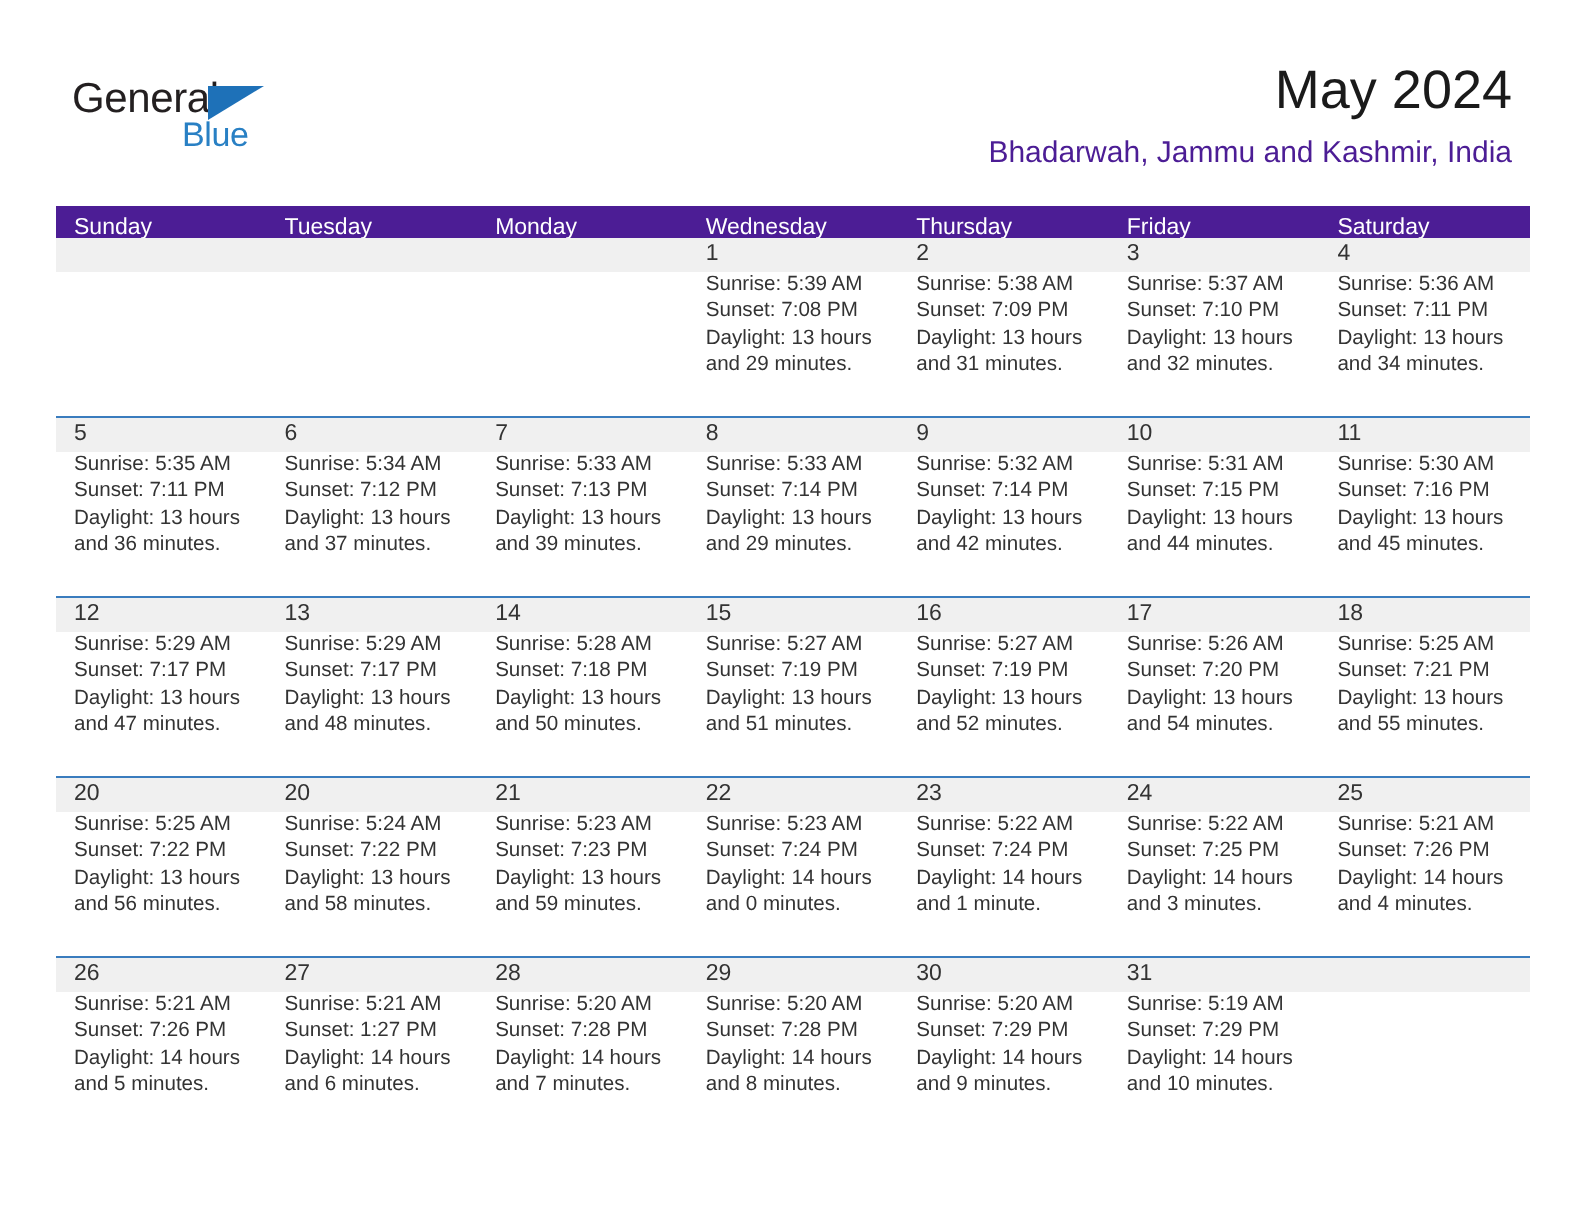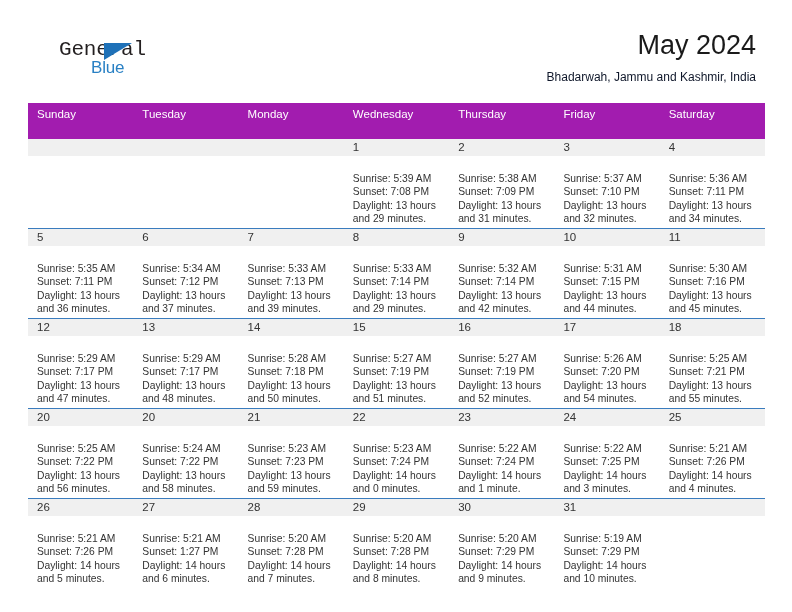--- a/index.html
+++ b/index.html
@@ -36,22 +36,21 @@
     width: 130px;
     height: 48px;
   }
   .logo-general {
     position: absolute;
     left: 0;
     top: 0;
     font-size: 21px;
     letter-spacing: -0.2px;
     color: #231f20;
-    font-family: Liberation Mono, monospace;
-    margin-left: 23px;
+    font-family: Liberation Sans, sans-serif;
   }
   .logo-tri {
     position: absolute;
     left: 68px;
     top: 5px;
     width: 0;
     height: 0;
     border-left: 28px solid #1e71b8;
     border-bottom: 17px solid transparent;
   }
@@ -71,38 +70,38 @@
     text-align: right;
     margin-left: 12px;
   }
   .title {
     font-size: 27px;
     color: #1a1a1a;
     line-height: 34px;
     white-space: nowrap;
   }
   .subtitle {
-    font-size: 12px;
-    color: #0f172a;
+    font-size: 15px;
+    color: #4c1d95;
     line-height: 20px;
     margin-top: 5px;
     white-space: nowrap;
   }
 
   
   .calendar {
     position: absolute;
     left: 28px;
     top: 103px;
     width: 737px;
   }
   .weekdays {
     display: flex;
-    background: #a21caf;
-    height: 36px;
+    background: #4c1d95;
+    height: 16px;
   }
   .weekday {
     flex: 1 1 0;
     color: #ffffff;
     font-size: 11.5px;
     line-height: 22px;
     padding-left: 9px;
     box-sizing: border-box;
     overflow: hidden;
     white-space: nowrap;
@@ -129,21 +128,21 @@
     height: 17px;
     background: #f0f0f0;
     color: #333333;
     font-size: 11.5px;
     line-height: 17px;
     padding-left: 9px;
     box-sizing: border-box;
     white-space: nowrap;
   }
   .day-info {
-    padding: 16px 6px 0 9px;
+    padding: 0 6px 0 9px;
     font-size: 10.3px;
     line-height: 13.4px;
     color: #333333;
   }
   .day-info div {
     white-space: nowrap;
   }
 </style>
 </head>
 <body>

